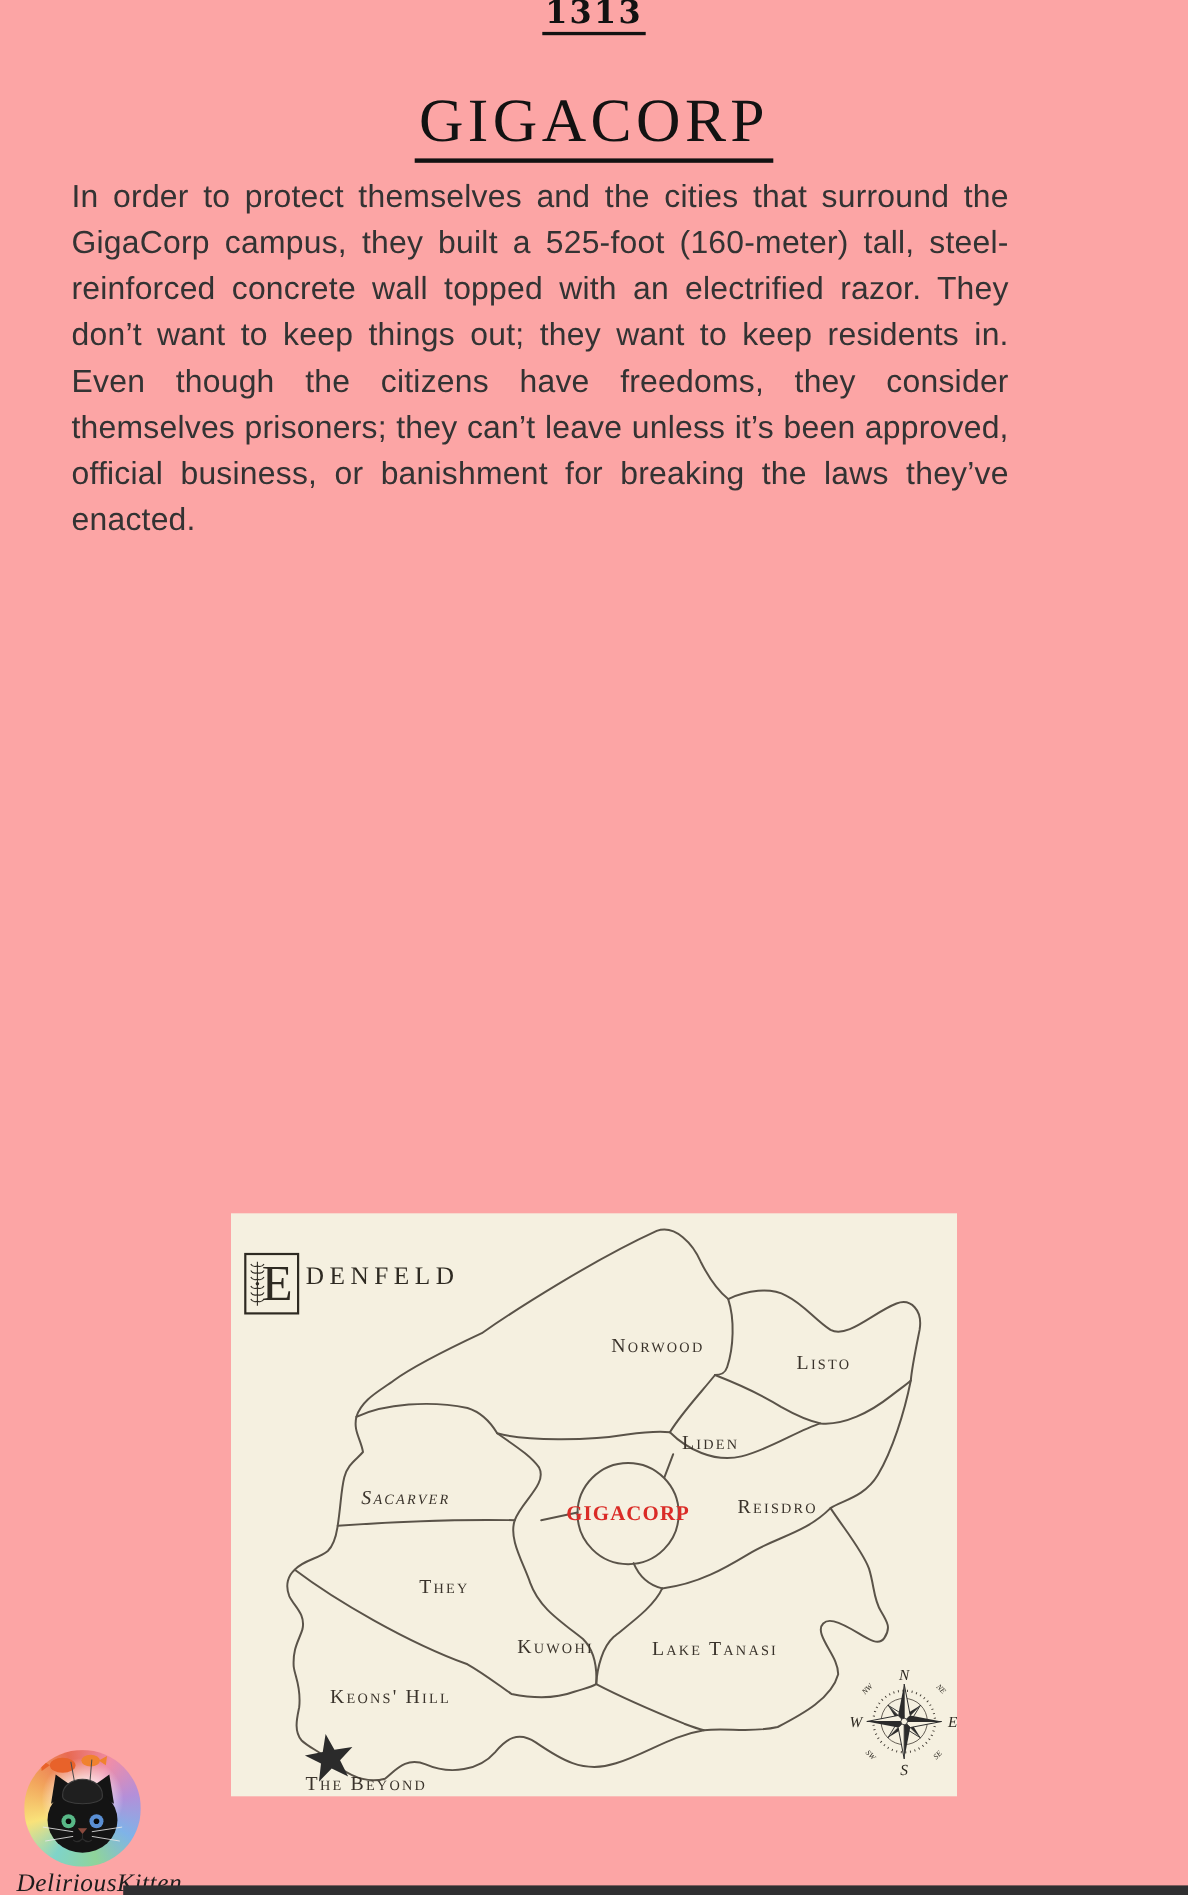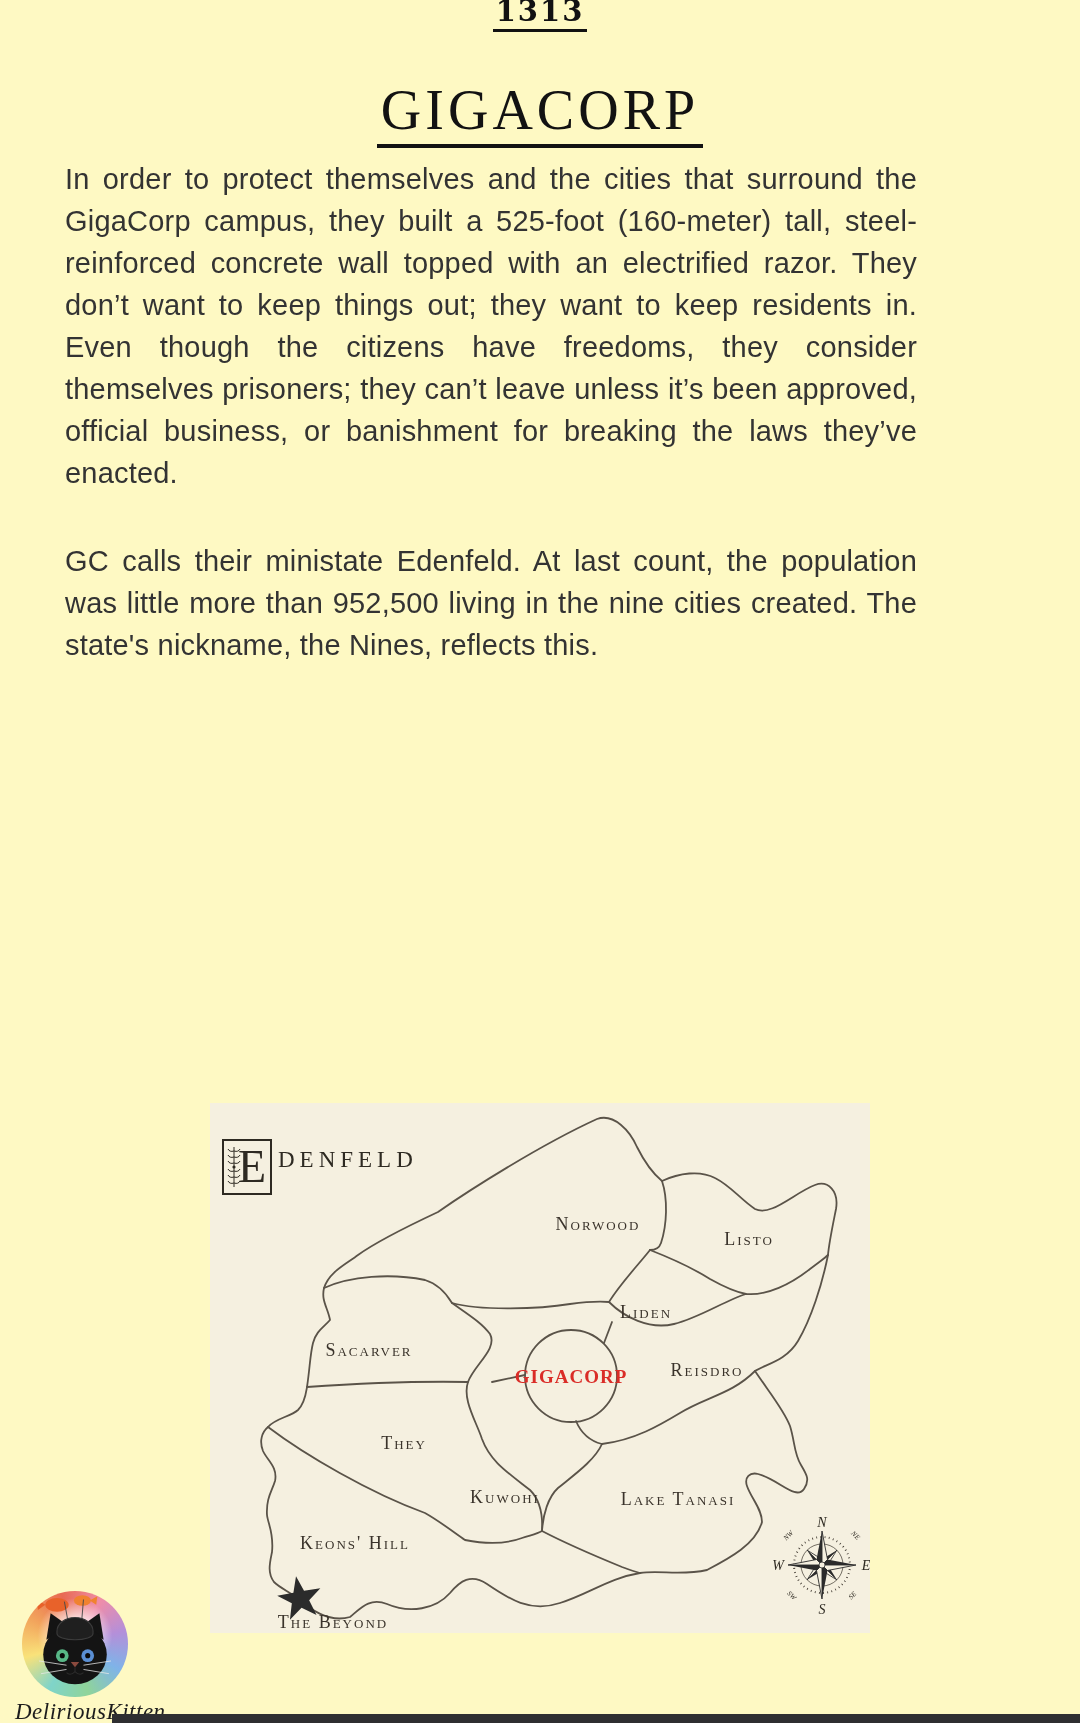--- a/index.html
+++ b/index.html
@@ -1,16 +1,16 @@
 <!DOCTYPE html>
 <html><head>
 <meta charset="utf-8">
 <style>
   html,body{margin:0;padding:0;background:#ffffff;}
-  .page{position:relative;width:1080px;height:1723px;background:#fef9c3;overflow:hidden;
+  .page{position:relative;width:1080px;height:1723px;background:#fca5a5;overflow:hidden;
         font-family:"Liberation Sans",sans-serif;}
 
   
   .page-number{position:absolute;top:-6px;left:0;width:1080px;text-align:center;}
   .page-number span{display:inline-block;font-family:"DejaVu Serif",serif;font-weight:600;
         font-size:29px;color:#121212;letter-spacing:2px;border-bottom:3px solid #121212;padding:0 3px 1px 3px;}
   .doc-title{position:absolute;top:78px;left:0;width:1080px;text-align:center;}
   .doc-title span{display:inline-block;font-family:"Liberation Serif",serif;font-size:56px;
         color:#121212;letter-spacing:4px;border-bottom:4px solid #121212;padding:0 4px 2px 4px;}
 
@@ -57,21 +57,20 @@
   <div class="page-number">
     <span>1313</span>
   </div>
 
   <div class="doc-title">
     <span>GIGACORP</span>
   </div>
 
   <div class="text-col">
     <p>In order to protect themselves and the cities that surround the GigaCorp campus, they built a 525-foot (160-meter) tall, steel-reinforced concrete wall topped with an electrified razor. They don’t want to keep things out; they want to keep residents in. Even though the citizens have freedoms, they consider themselves prisoners; they can’t leave unless it’s been approved, official business, or banishment for breaking the laws they’ve enacted.</p>
-    <p>GC calls their ministate Edenfeld. At last count, the population was little more than 952,500 living in the nine cities created. The state's nickname, the Nines, reflects this.</p>
   </div>
 
   <div class="map">
     <svg width="660" height="530" viewBox="0 0 660 530">
       <g fill="none" stroke="#4a4339" stroke-width="1.8" stroke-linecap="round" stroke-linejoin="round" opacity="0.9">
 
         <path d="M228,109 C258,88 330,42 387,16 C404,10 420,28 427,44 C433,56 441,69 452,78
           C469,70 490,67 505,75 C521,83 530,96 545,106 C561,114 584,90 605,82 C618,77 629,88 626,106
           C622,126 619,140 618,152 C612,182 601,216 588,238 C576,258 556,261 545,268
           C559,289 574,307 580,323 C585,339 584,351 591,362 C597,372 600,377 594,386
@@ -182,25 +181,25 @@
           <circle cx="8" cy="24" r="1.6" fill="#2e2a22"></circle>
         </svg>
         <span class="cap">E</span>
       </div>
       <span class="rest">DENFELD</span>
     </div>
 
     <div class="map-label" style="left:340px;top:121px;margin-left:48px;">Norwood</div>
     <div class="map-label" style="left:539px;top:136px;">Listo</div>
     <div class="map-label" style="left:436px;top:209px;">Liden</div>
-    <div class="map-label" style="left:159px;top:247px;">Sacarver</div>
+    <div class="map-label" style="left:159px;top:259px;font-style:italic;">Sacarver</div>
     <div class="map-label" style="left:497px;top:267px;">Reisdro</div>
     <div class="map-label" style="left:194px;top:340px;">They</div>
     <div class="map-label" style="left:295px;top:394px;">Kuwohi</div>
-    <div class="map-label" style="left:468px;top:396px;font-family:Liberation Serif, serif;">Lake Tanasi</div>
+    <div class="map-label" style="left:440px;top:396px;font-family:Liberation Serif, serif;">Lake Tanasi</div>
     <div class="map-label" style="left:145px;top:440px;">Keons' Hill</div>
     <div class="beyond-label" style="left:123px;top:519px;">The Beyond</div>
     <div class="gigacorp-label" style="left:361px;top:274px;color:#da2c27;">GIGACORP</div>
   </div>
 
   <div class="logo">
     <div class="avatar">
       <svg width="106" height="106" viewBox="0 0 100 100">
 
         <g>

